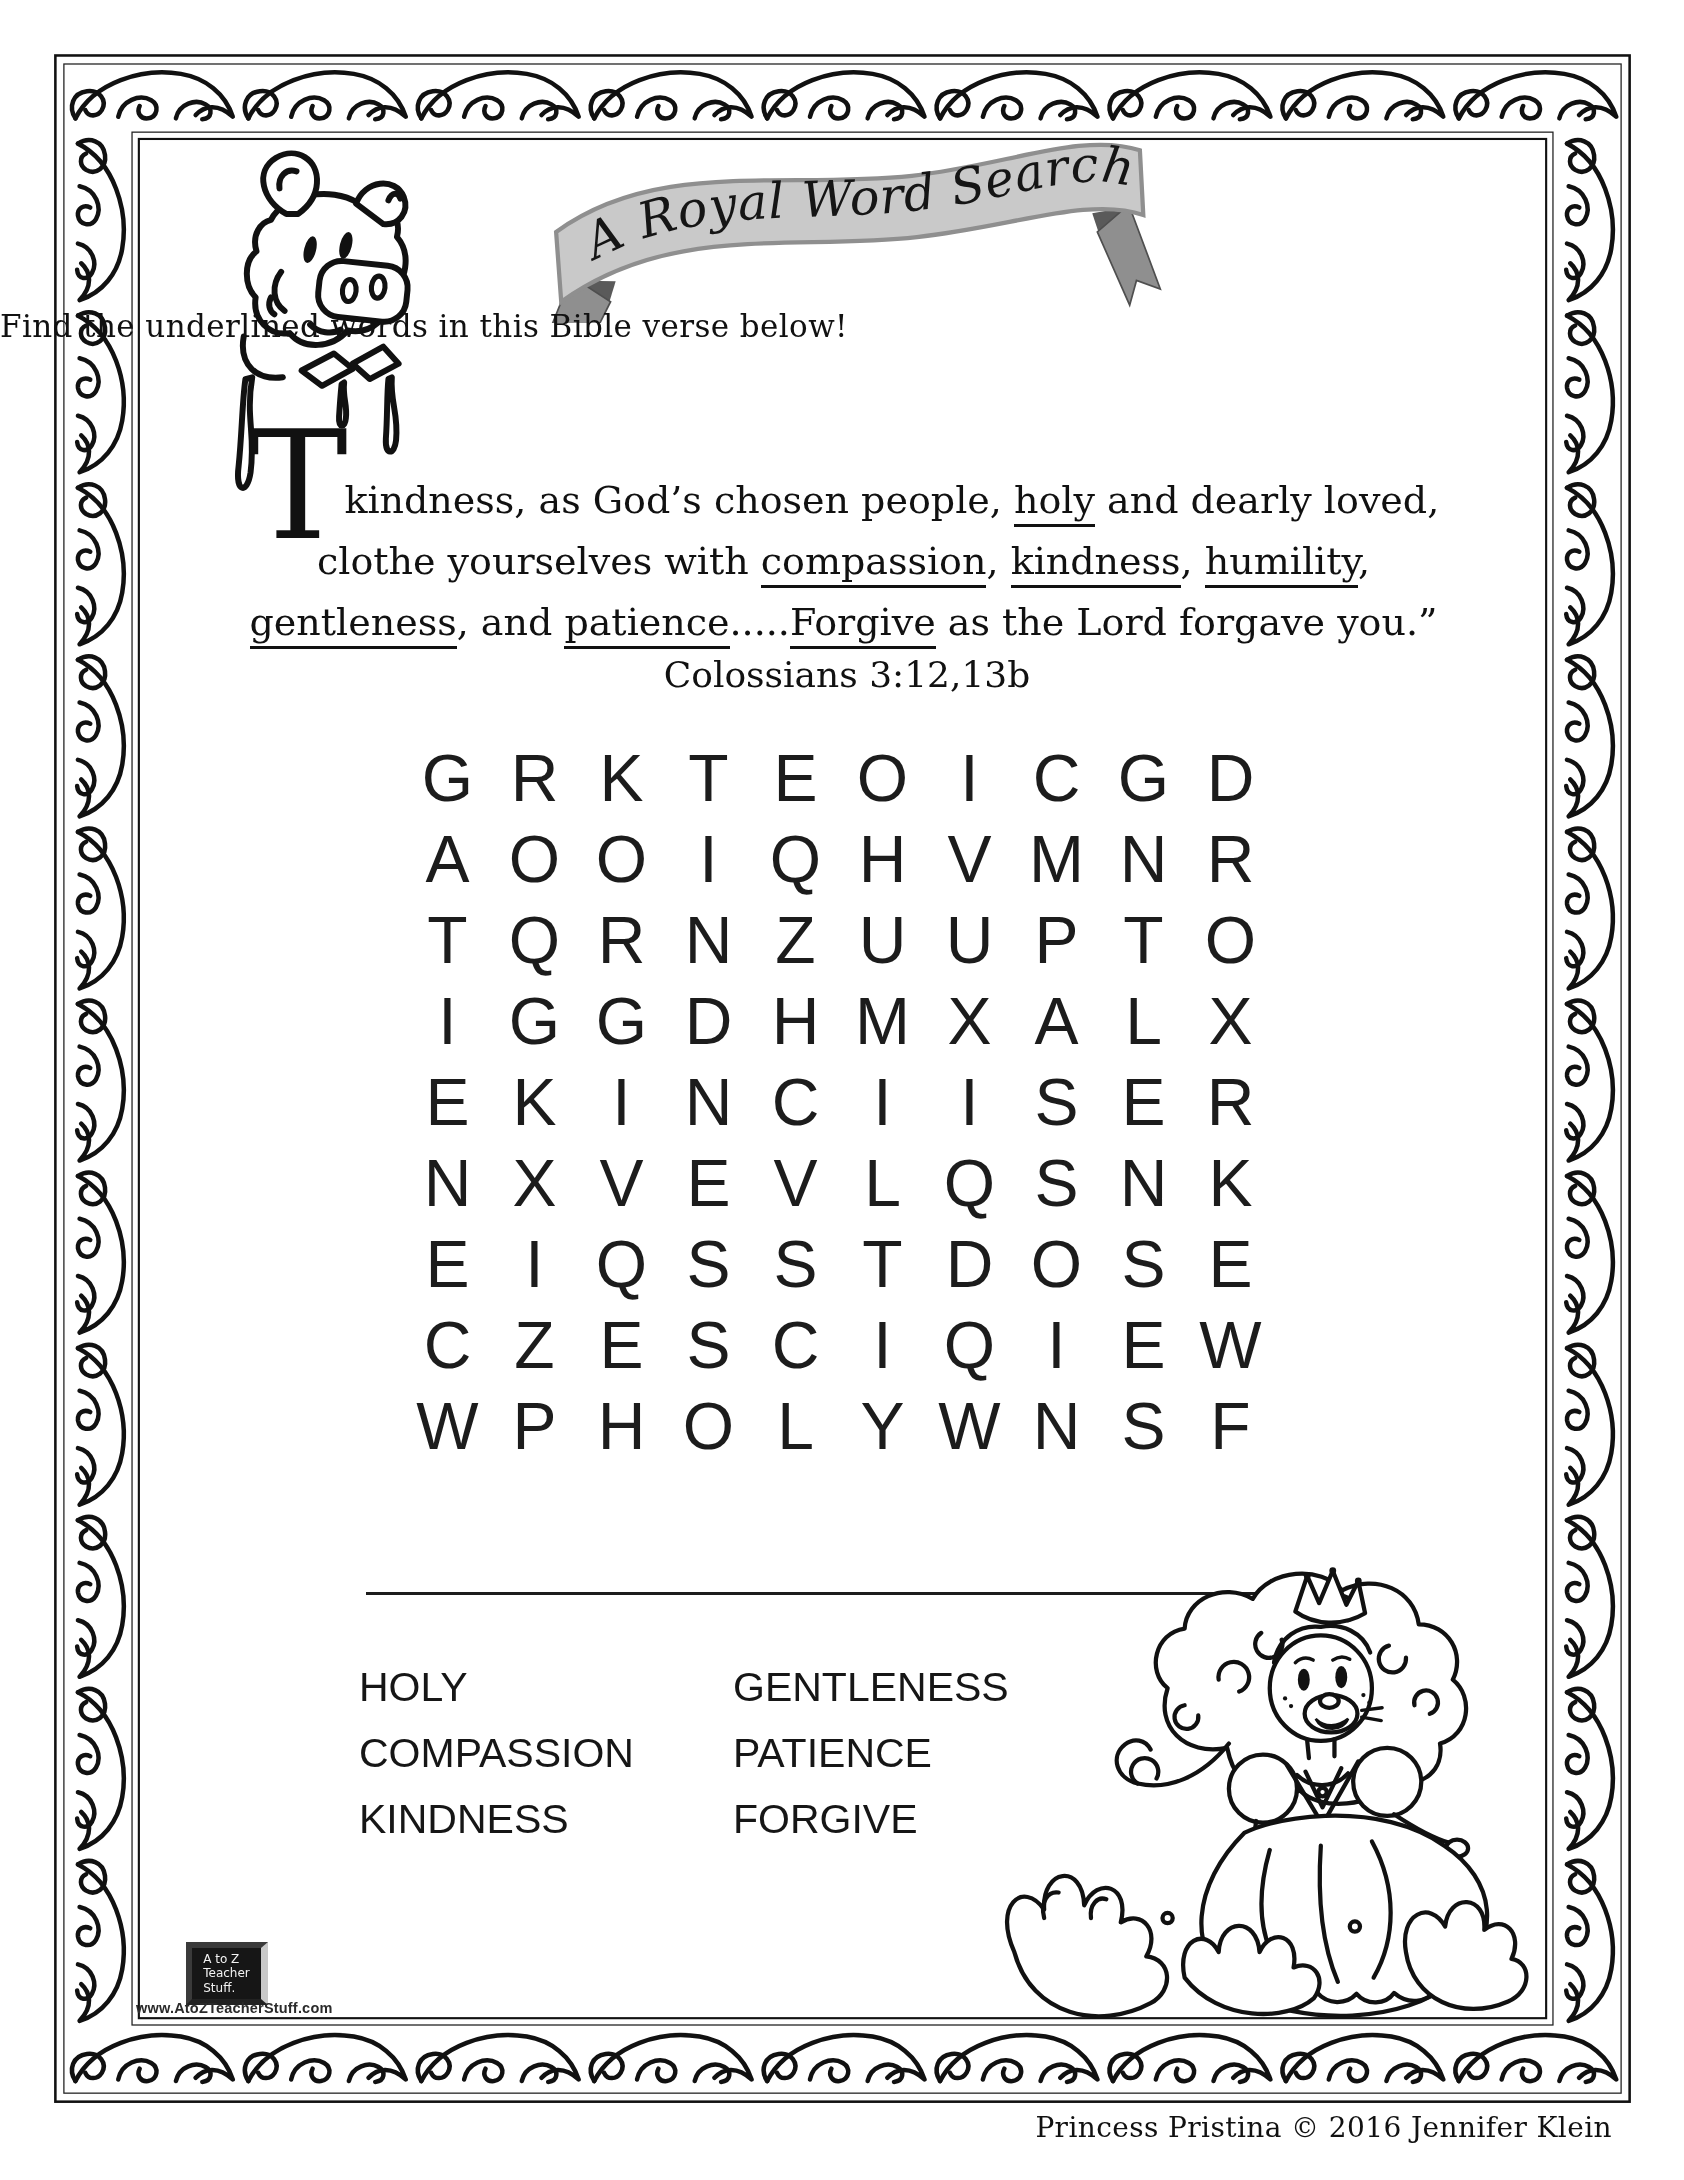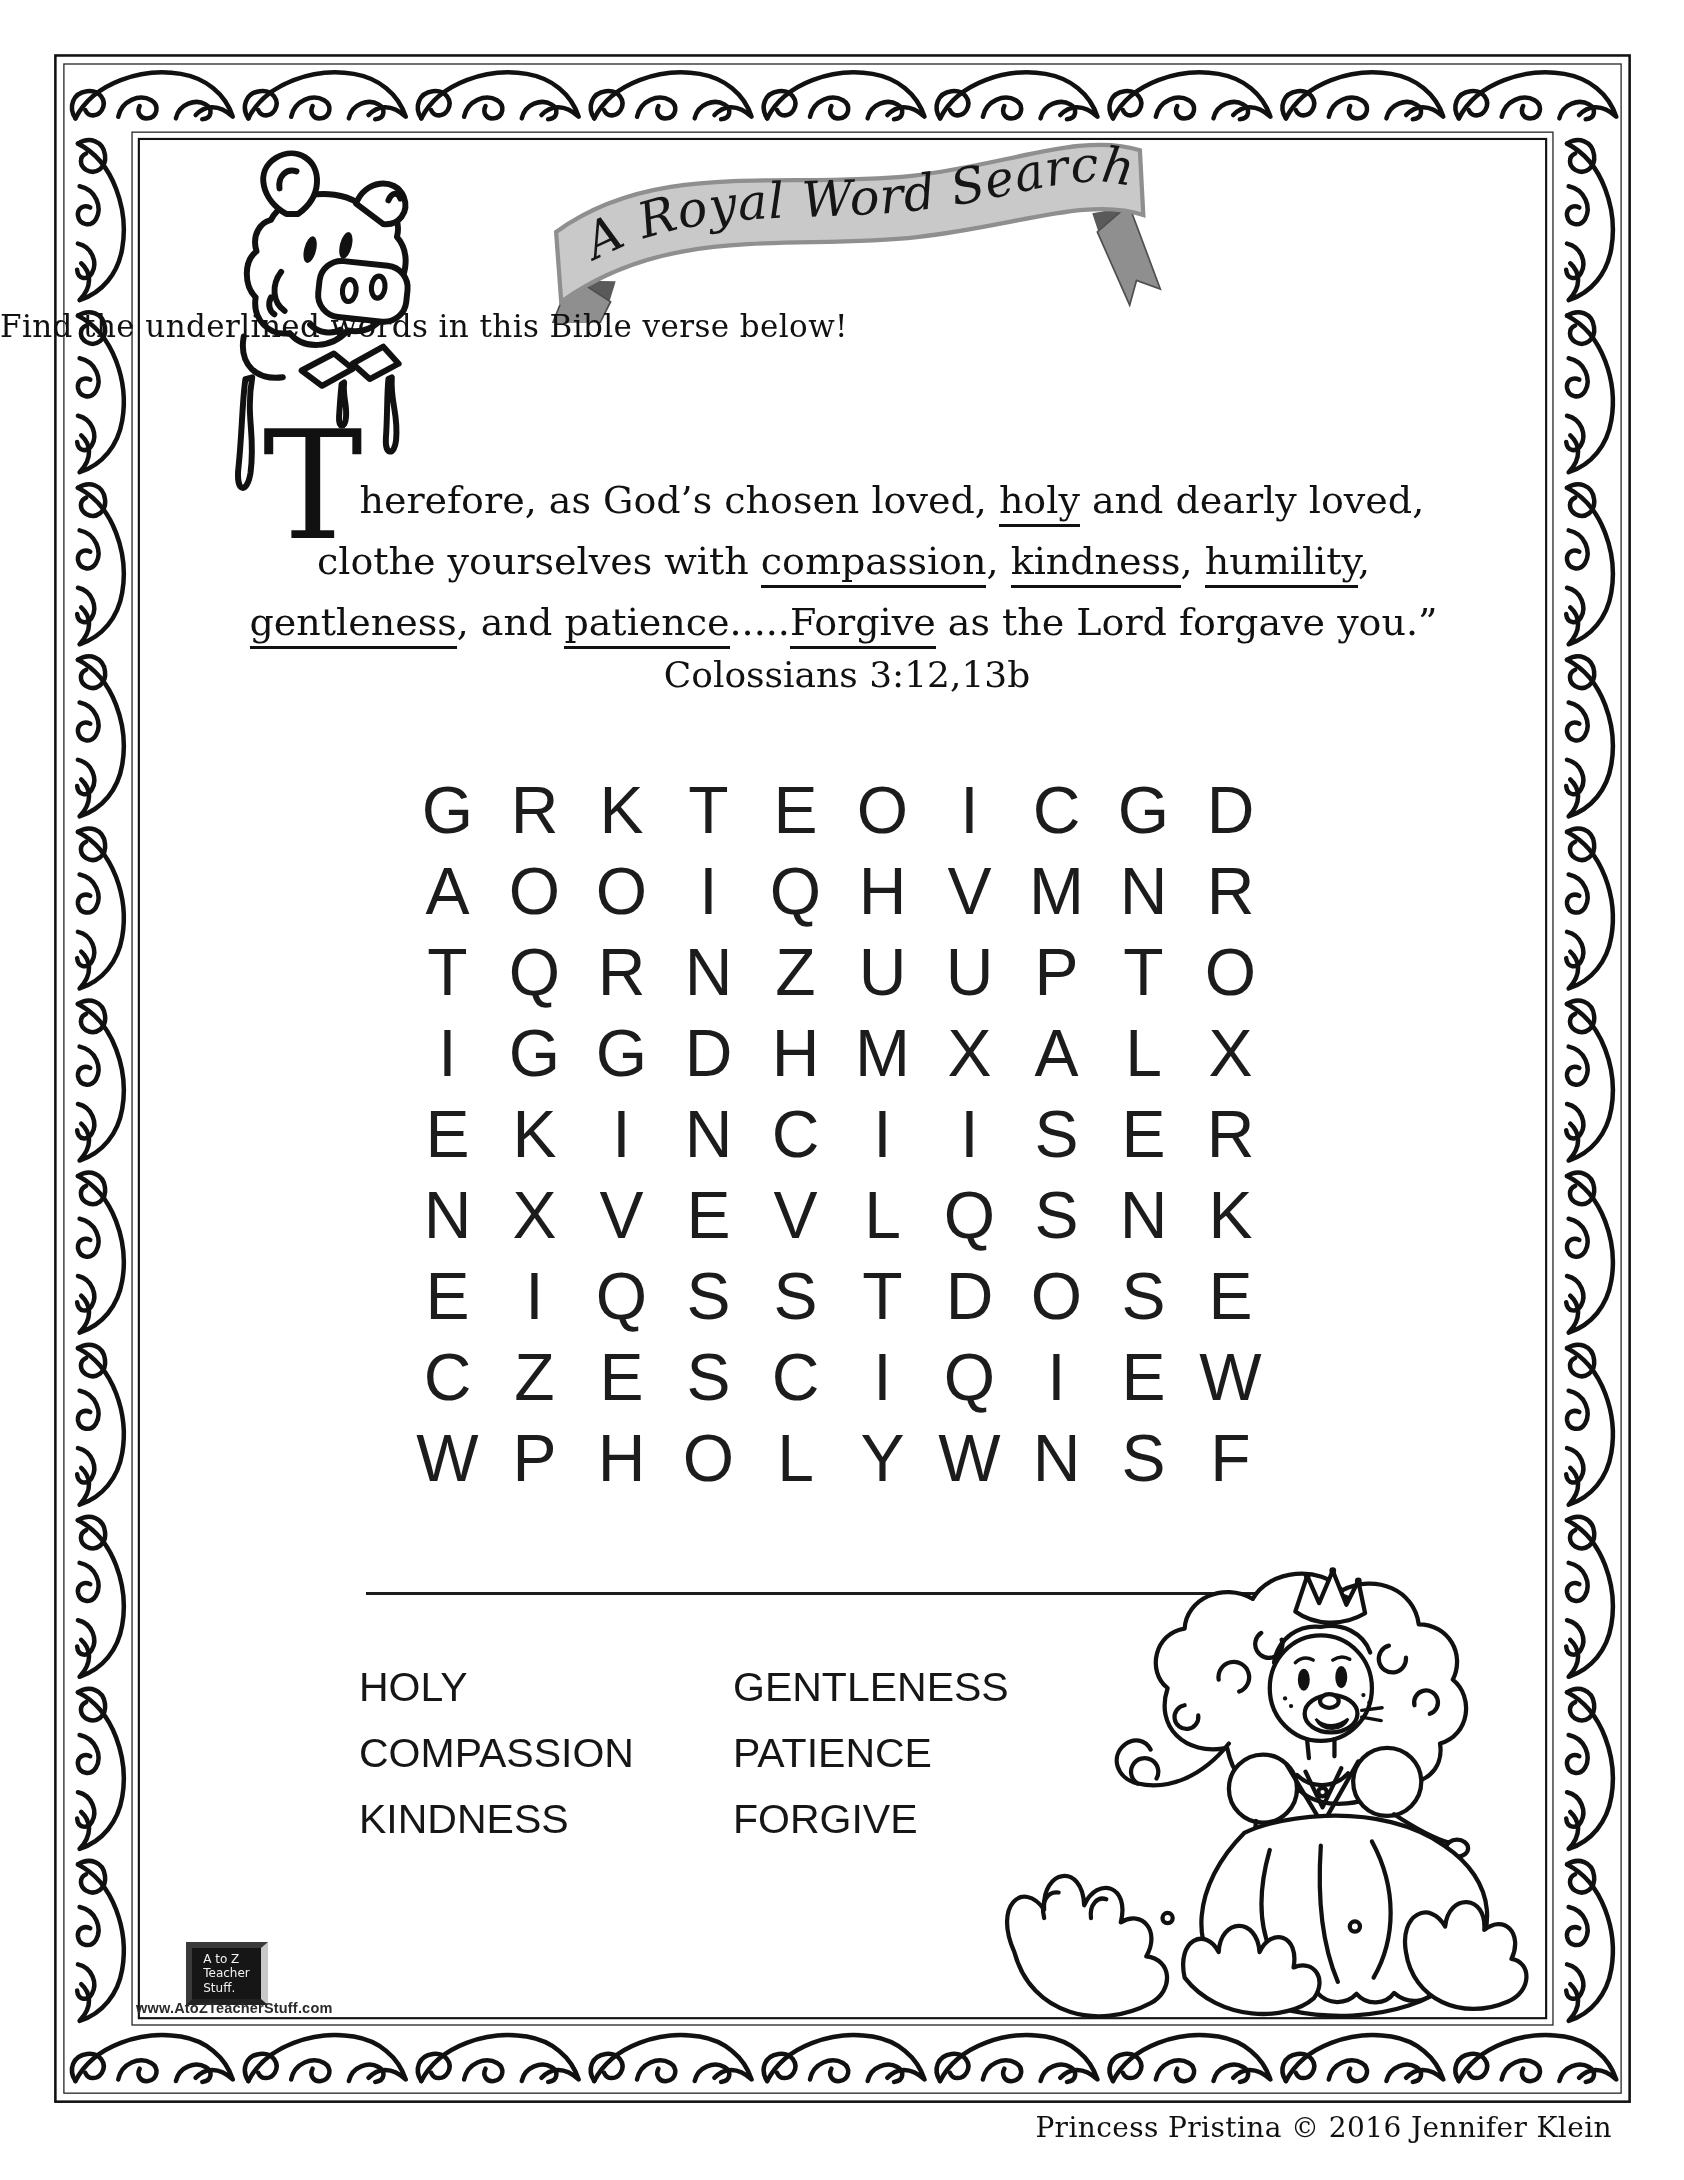--- a/index.html
+++ b/index.html
@@ -23,21 +23,21 @@
   
   #verse{position:absolute;left:128px;width:1431px;top:470px;text-align:center;z-index:4;
          font-size:38px;line-height:61px;}
   #verse .drop-cap{font-size:150px;line-height:0;vertical-align:-0.165em;letter-spacing:-3.4px;
                    font-family:"DejaVu Serif", serif;}
   #verse .u{border-bottom:3.4px solid #111;padding-bottom:1.7px;}
   .verse-reference{position:absolute;left:9px;right:0;top:654px;text-align:center;z-index:4;
                    font-size:36px;}
 
   
-  #grid{position:absolute;left:404px;top:738px;z-index:4;margin-top:32px;}
+  #grid{position:absolute;left:404px;top:738px;z-index:4;}
   .grid-row{height:81px;white-space:nowrap;}
   .cell{display:inline-block;width:87px;height:81px;line-height:81px;text-align:center;
         font-family:"Liberation Sans", sans-serif;font-size:66px;color:#1c1c1c;}
 
   
   .divider{position:absolute;left:366px;top:1592px;width:925px;height:2.6px;background:#1c1c1c;z-index:2;}
 
   
   .word-col{position:absolute;top:1654px;z-index:4;font-family:"Liberation Sans", sans-serif;
             font-size:41px;color:#161616;}
@@ -163,21 +163,21 @@
       <path d="M246,284 L282,264 L300,284 L266,302 Z"></path>
       <path d="M236,306 C234,324 240,332 238,348 C237,360 229,360 230,346 C231,330 232,318 233,308 Z"></path>
     </g>
     <ellipse cx="196" cy="150" rx="7" ry="16" fill="#111" transform="rotate(14 196 150)"></ellipse>
     <ellipse cx="238" cy="145" rx="7" ry="16" fill="#111" transform="rotate(14 238 145)"></ellipse>
   </svg>
 
   <div class="instruction">Find the underlined words in this Bible verse below!</div>
 
   <div id="verse">
-    <div class="verse-line"><span class="drop-cap">T</span><span class="segs"><span>herefore, as God’s chosen loved, </span><span class="u">holy</span><span> and dearly loved,</span></span></div>
+    <div class="verse-line"><span class="drop-cap">T</span><span class="segs"><span>kindness, as God’s chosen people, </span><span class="u">holy</span><span> and dearly loved,</span></span></div>
     <div class="verse-line"><span class="segs"><span>clothe yourselves with </span><span class="u">compassion</span><span>, </span><span class="u">kindness</span><span>, </span><span class="u">humility</span><span>,</span></span></div>
     <div class="verse-line"><span class="segs"><span class="u">gentleness</span><span>, and </span><span class="u">patience</span><span>.....</span><span class="u">Forgive</span><span> as the Lord forgave you.”</span></span></div>
   </div>
   <div class="verse-reference">Colossians 3:12,13b</div>
 
   <div id="grid">
       <div class="grid-row"><span class="cell">G</span><span class="cell">R</span><span class="cell">K</span><span class="cell">T</span><span class="cell">E</span><span class="cell">O</span><span class="cell">I</span><span class="cell">C</span><span class="cell">G</span><span class="cell">D</span></div>
       <div class="grid-row"><span class="cell">A</span><span class="cell">O</span><span class="cell">O</span><span class="cell">I</span><span class="cell">Q</span><span class="cell">H</span><span class="cell">V</span><span class="cell">M</span><span class="cell">N</span><span class="cell">R</span></div>
       <div class="grid-row"><span class="cell">T</span><span class="cell">Q</span><span class="cell">R</span><span class="cell">N</span><span class="cell">Z</span><span class="cell">U</span><span class="cell">U</span><span class="cell">P</span><span class="cell">T</span><span class="cell">O</span></div>
       <div class="grid-row"><span class="cell">I</span><span class="cell">G</span><span class="cell">G</span><span class="cell">D</span><span class="cell">H</span><span class="cell">M</span><span class="cell">X</span><span class="cell">A</span><span class="cell">L</span><span class="cell">X</span></div>

